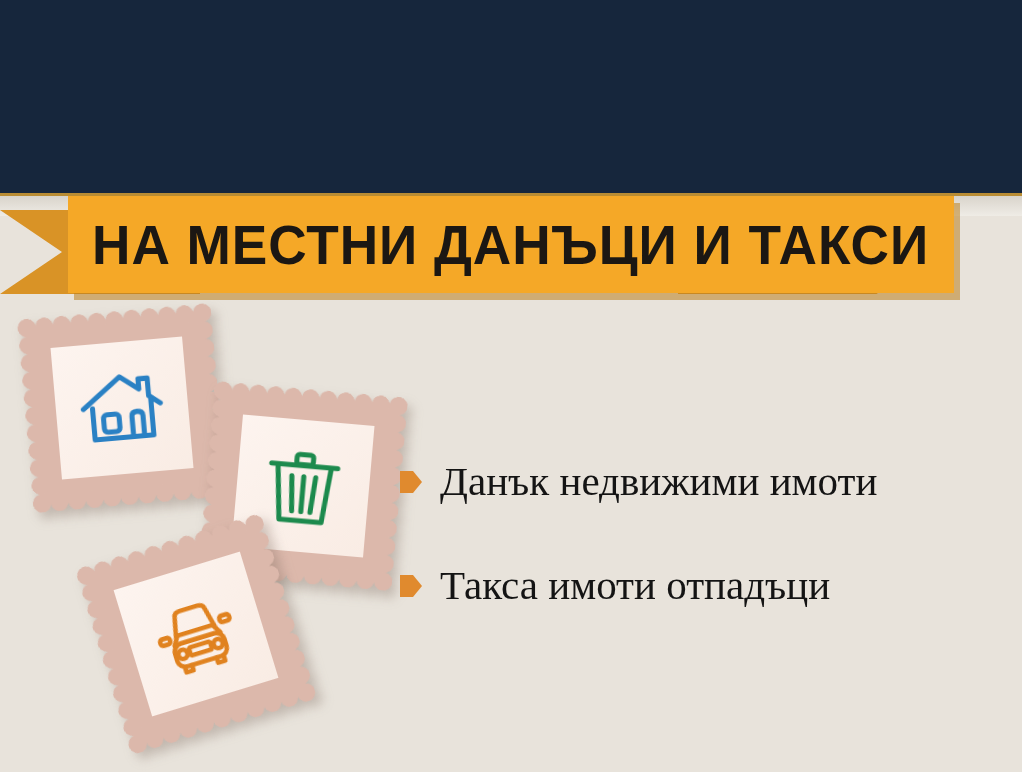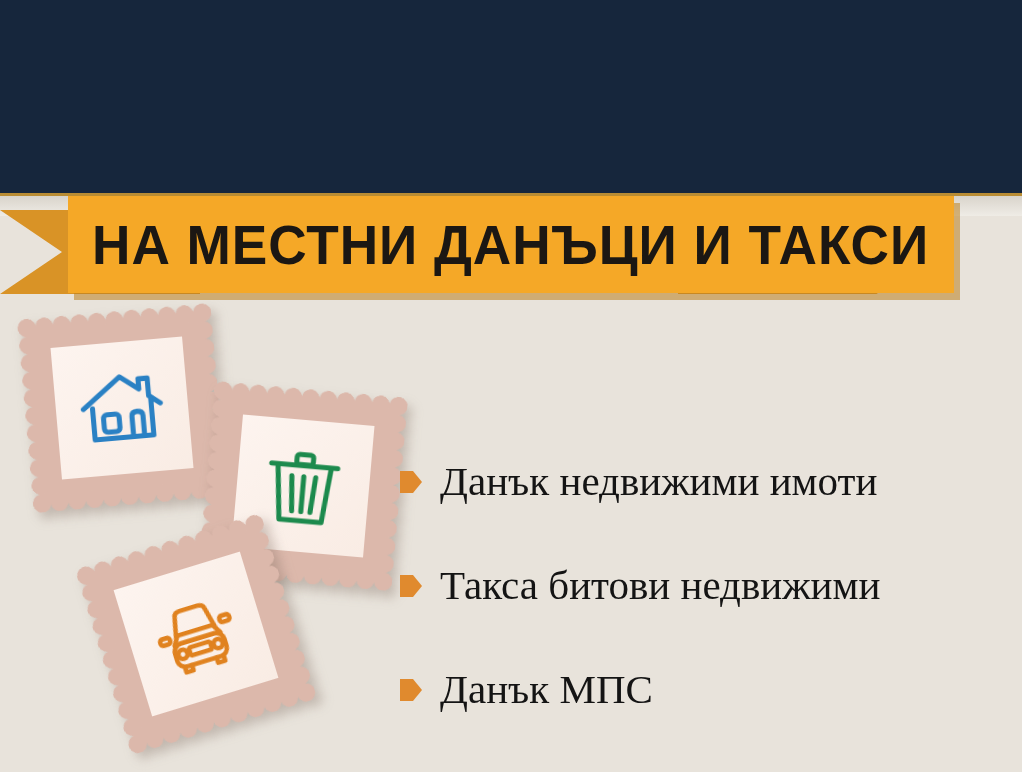--- a/index.html
+++ b/index.html
@@ -293,27 +293,19 @@
       </span>
       <span class="bullet-label">Данък недвижими имоти</span>
     </div>
 
     <div class="bullet-row">
       <span class="bullet-marker">
         <svg viewBox="0 0 22 26" xmlns="http://www.w3.org/2000/svg">
           <path d="M0 2 L13 2 L22 13 L13 24 L0 24 Z" fill="#e08a2e"></path>
         </svg>
       </span>
-      <span class="bullet-label">Такса битови недвижими</span>
-    </div>
-
-    <div class="bullet-row">
-      <span class="bullet-marker">
-        <svg viewBox="0 0 22 26" xmlns="http://www.w3.org/2000/svg">
-          <path d="M0 2 L13 2 L22 13 L13 24 L0 24 Z" fill="#e08a2e"></path>
-        </svg>
-      </span>
-      <span class="bullet-label">Данък МПС</span>
-    </div>
+      <span class="bullet-label">Такса имоти отпадъци</span>
+    </div>
+
 
   </div>
 
 </div>
 
 </body></html>

